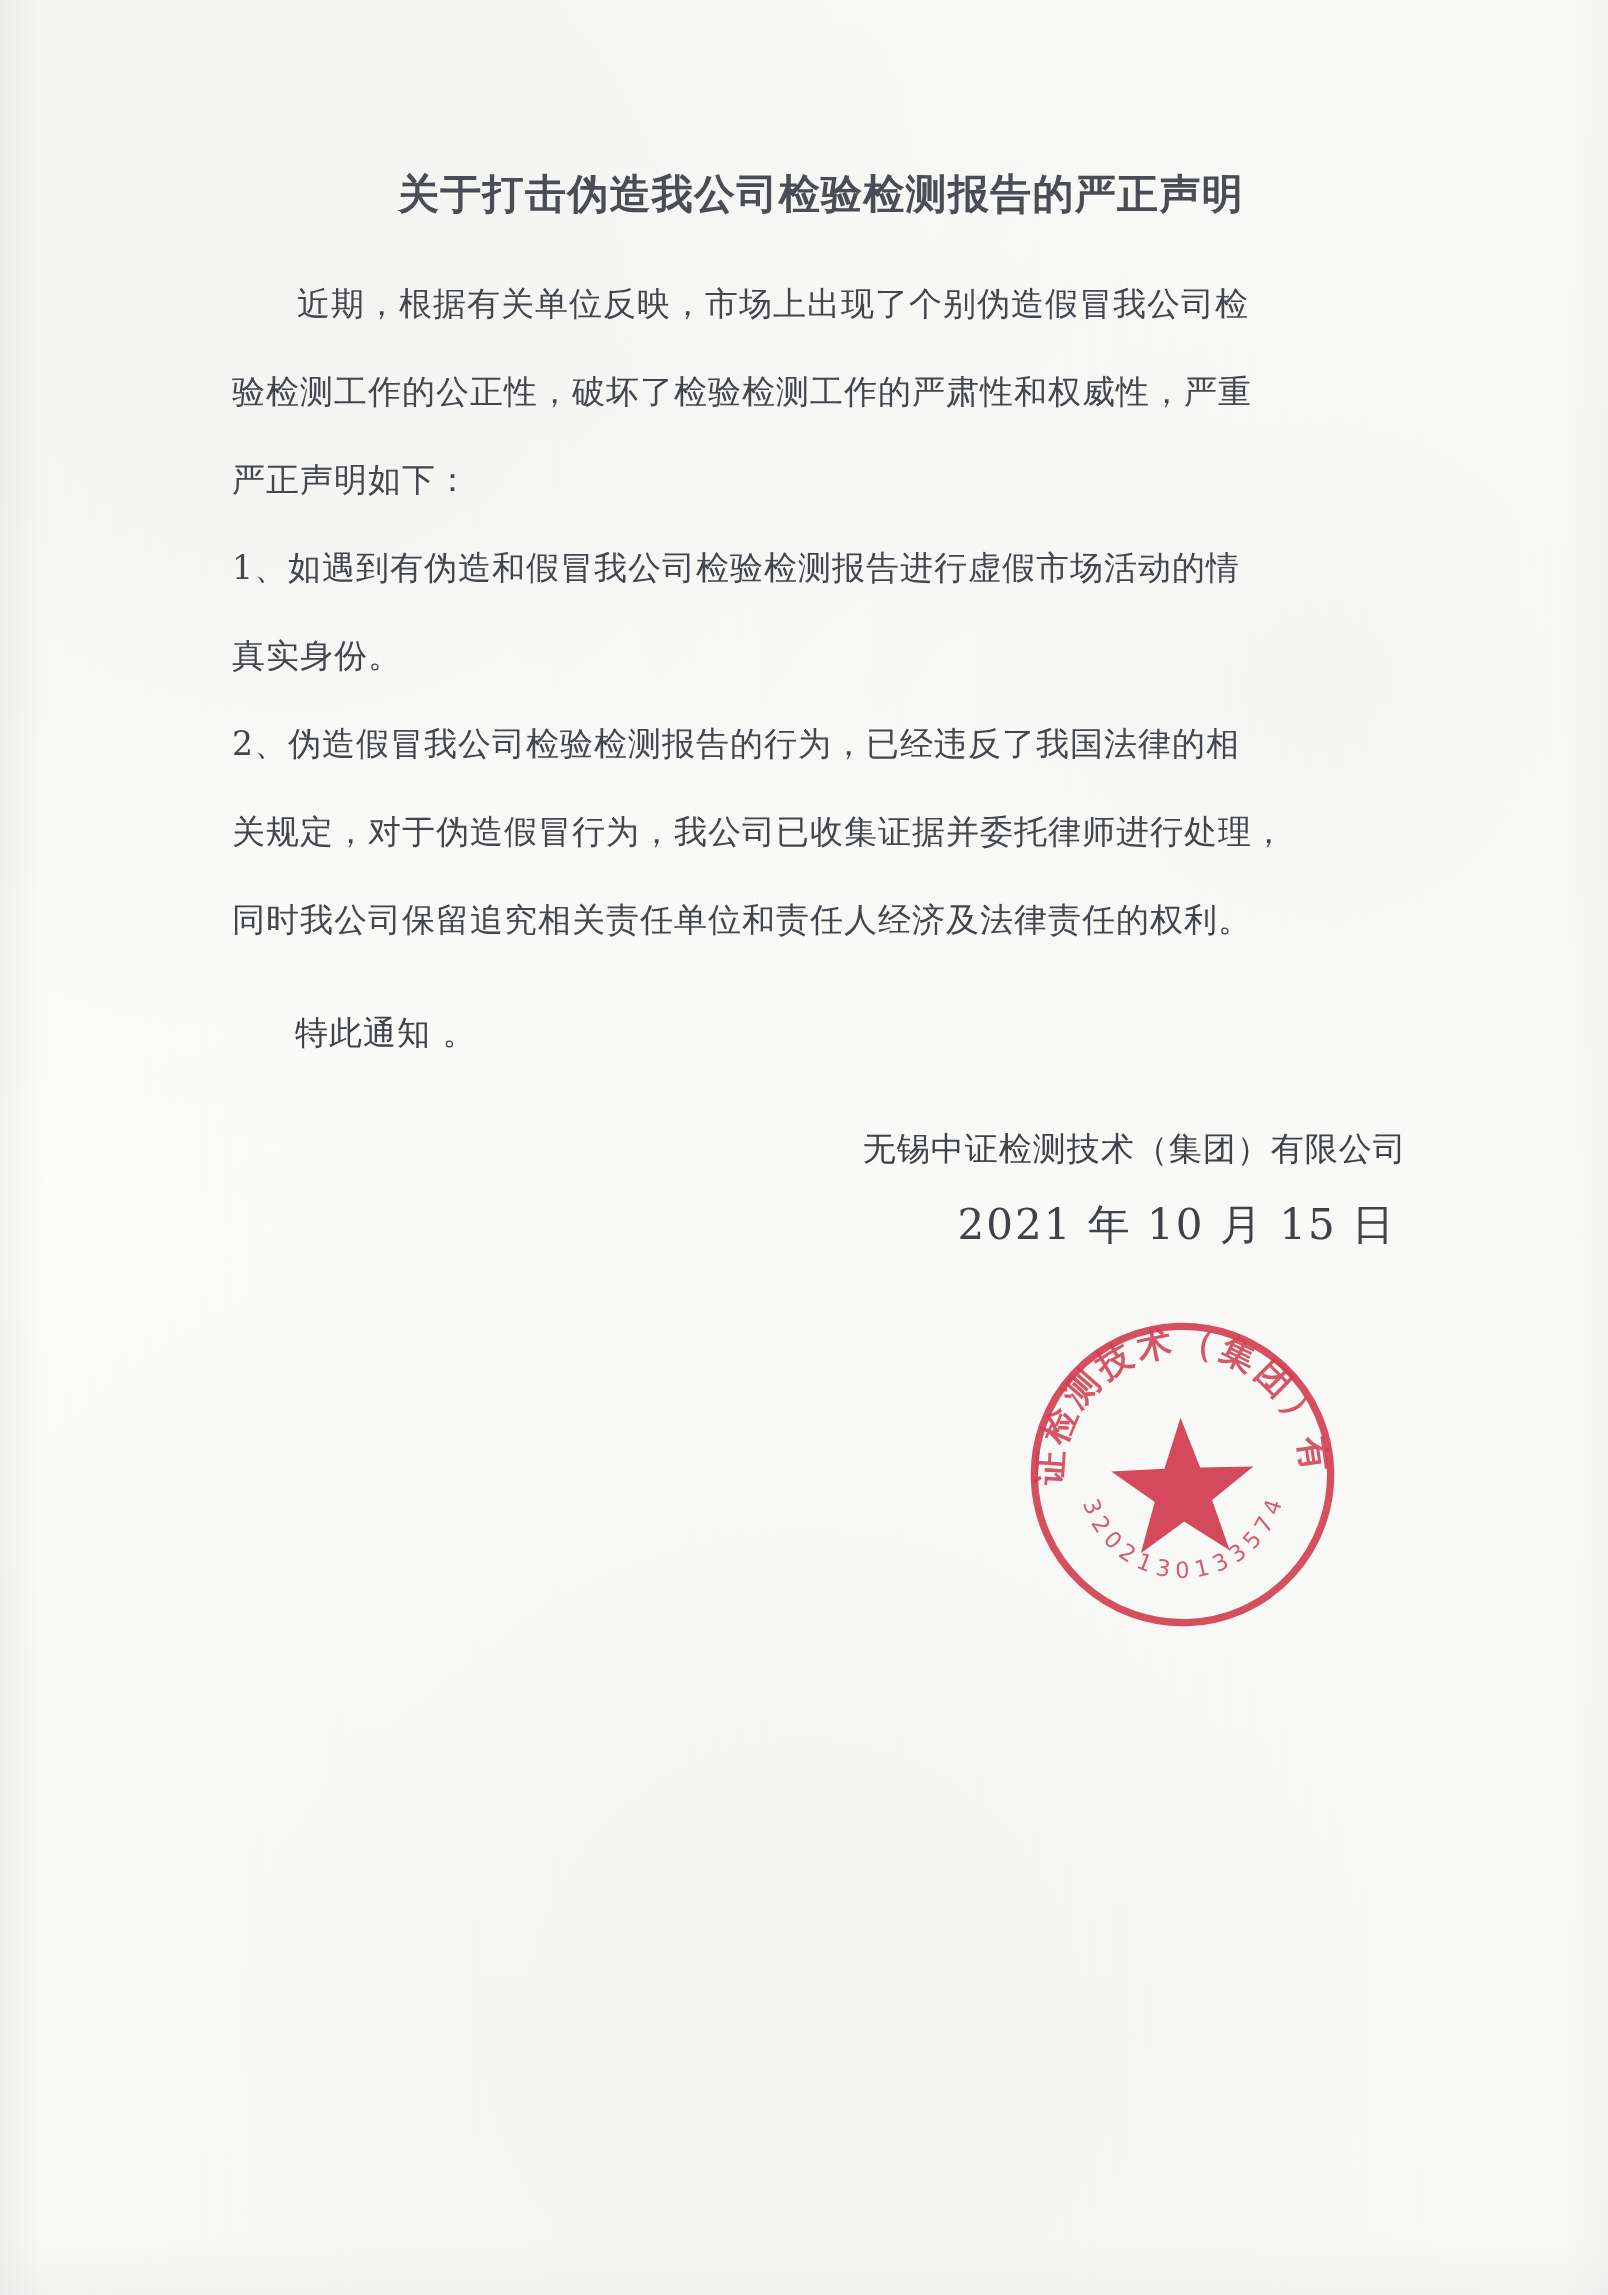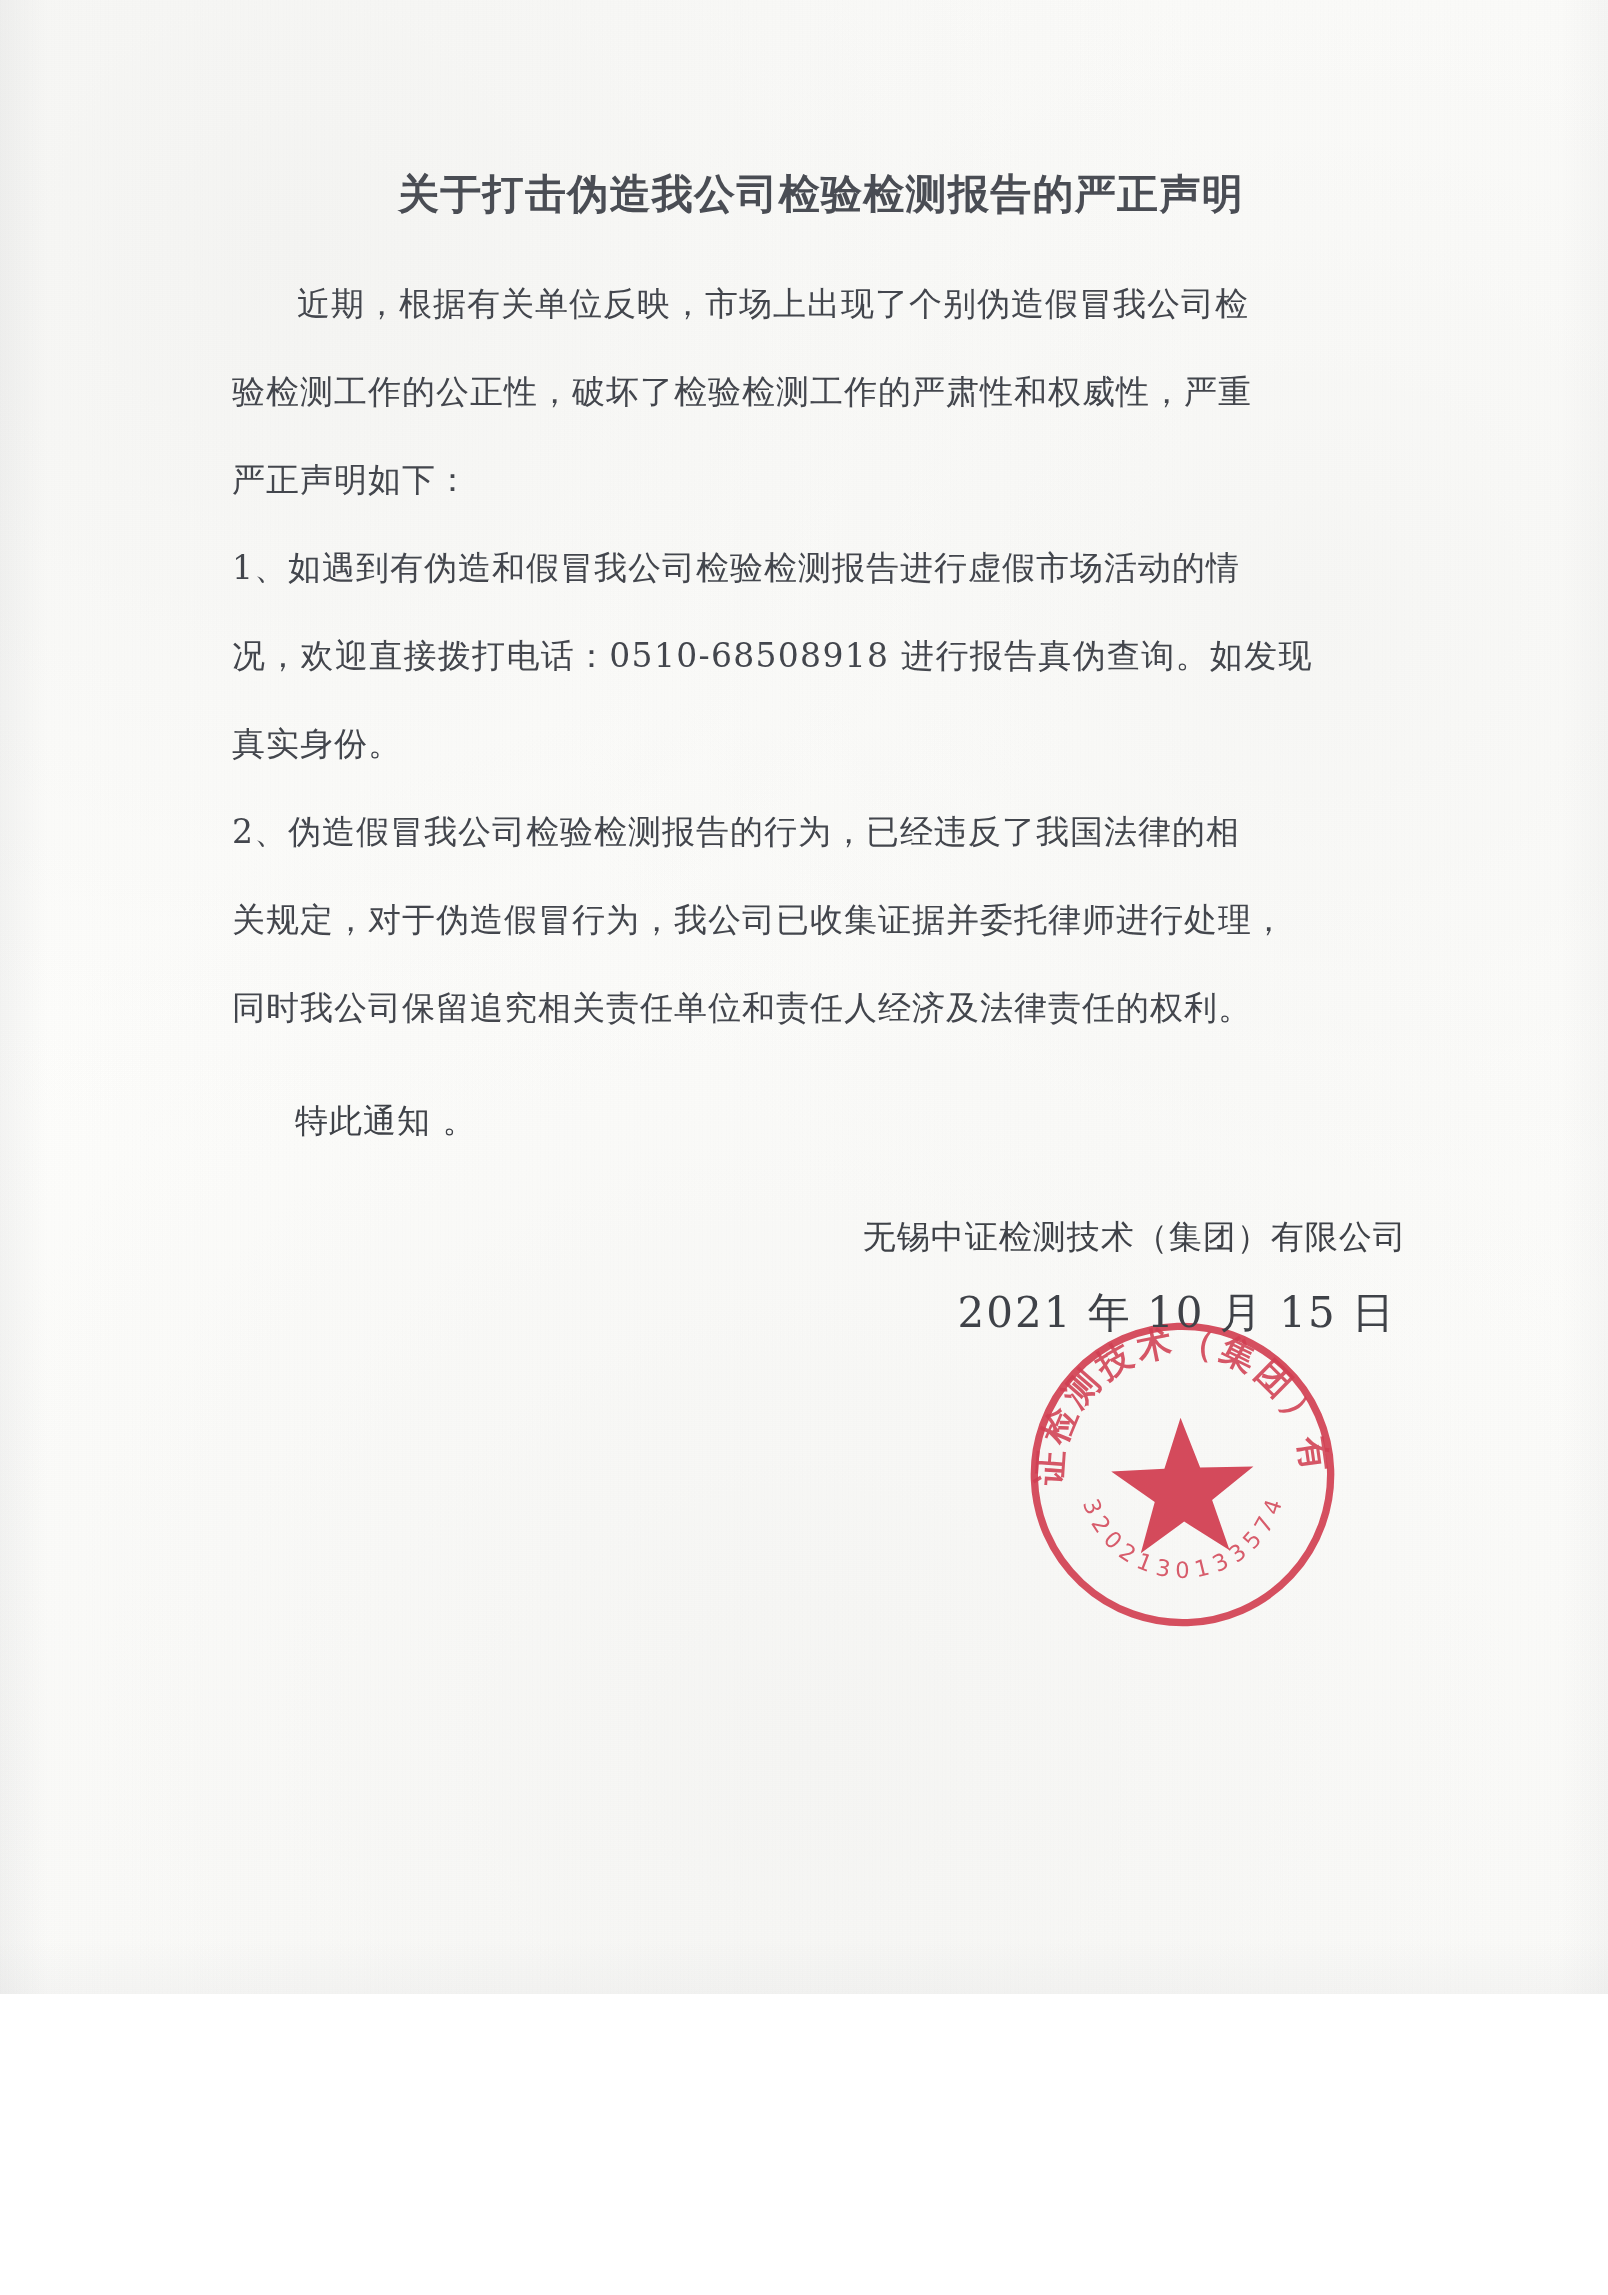--- a/index.html
+++ b/index.html
@@ -4,21 +4,21 @@
 <title>声明</title>
 <style>
   html, body {
     margin: 0;
     padding: 0;
     background: #ffffff;
   }
   #page {
     position: relative;
     width: 1609px;
-    height: 1994px;
+    height: 2295px;
     background: #fdfdfb;
     background-image:
       radial-gradient(circle at 18% 12%, #f4f4f2 0%, rgba(244,244,242,0) 42%),
       radial-gradient(circle at 82% 30%, #f6f6f4 0%, rgba(246,246,244,0) 40%),
       radial-gradient(circle at 50% 88%, #f5f5f3 0%, rgba(245,245,243,0) 55%),
       linear-gradient(180deg, #fbfbf9 0%, #fefefc 35%, #fbfbf9 100%);
     overflow: hidden;
     font-family: "DejaVu Serif", "Liberation Serif", serif;
     color: #3f4248;
   }
@@ -132,21 +132,20 @@
     <h1 class="doc-title">关于打击伪造我公司检验检测报告的严正声明</h1>
 
     <div class="block">
       <p class="para indent">近期，根据有关单位反映，市场上出现了个别伪造假冒我公司检</p>
       <p class="para">验检测工作的公正性，破坏了检验检测工作的严肃性和权威性，严重</p>
       <p class="para">严正声明如下：</p>
     </div>
 
     <div class="block">
       <p class="para">1、如遇到有伪造和假冒我公司检验检测报告进行虚假市场活动的情</p>
-      <p class="para phone">况，欢迎直接拨打电话：0510-68508918  进行报告真伪查询。如发现</p>
       <p class="para">真实身份。</p>
     </div>
 
     <div class="block">
       <p class="para">2、伪造假冒我公司检验检测报告的行为，已经违反了我国法律的相</p>
       <p class="para">关规定，对于伪造假冒行为，我公司已收集证据并委托律师进行处理，</p>
       <p class="para">同时我公司保留追究相关责任单位和责任人经济及法律责任的权利。</p>
     </div>
 
     <p class="closing">特此通知 。</p>

